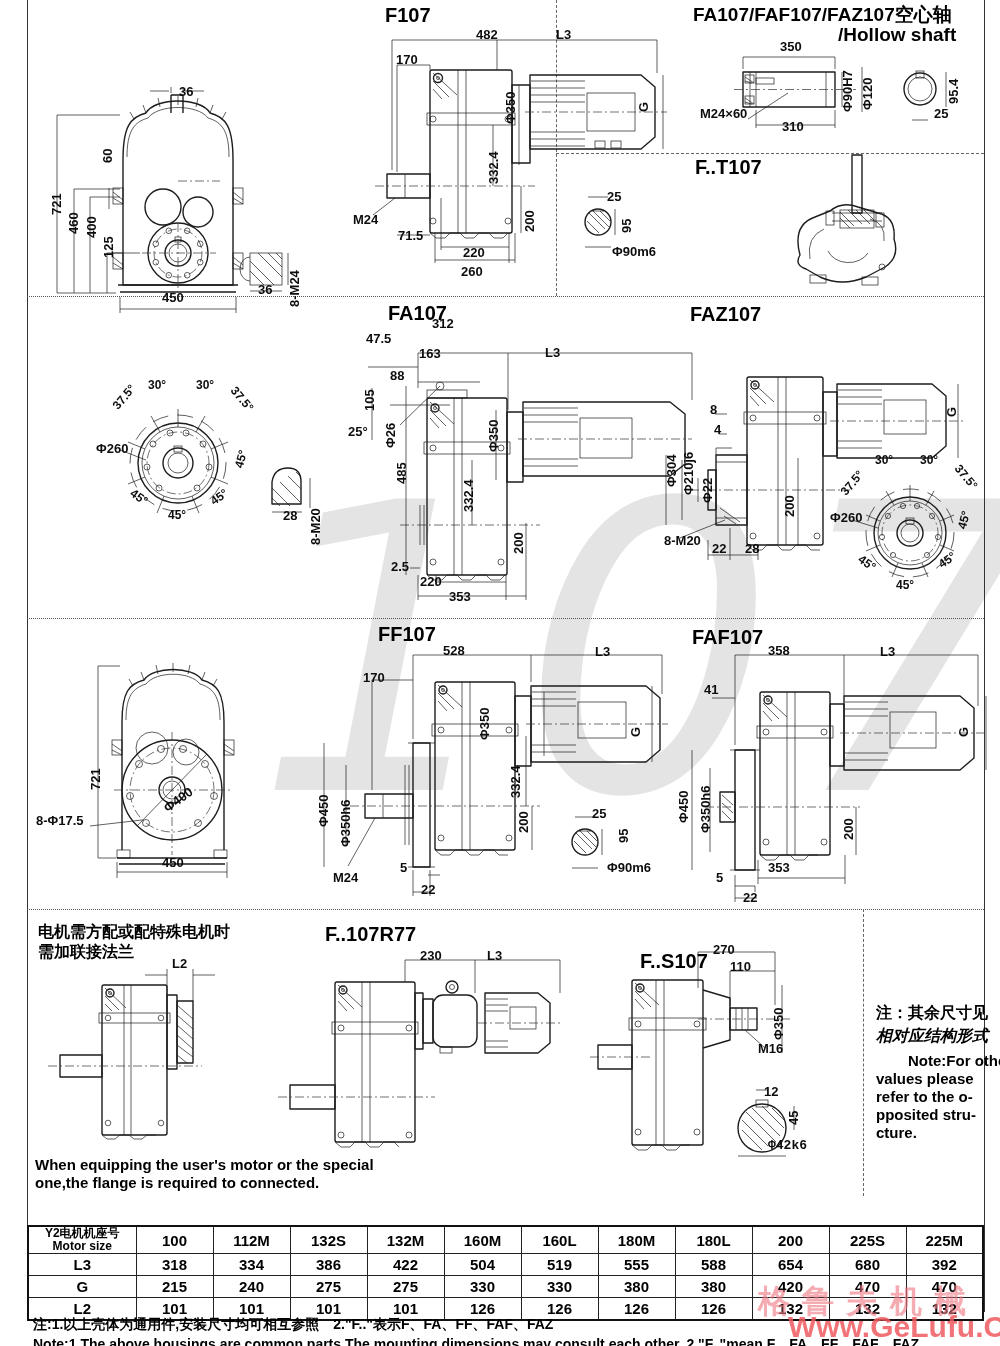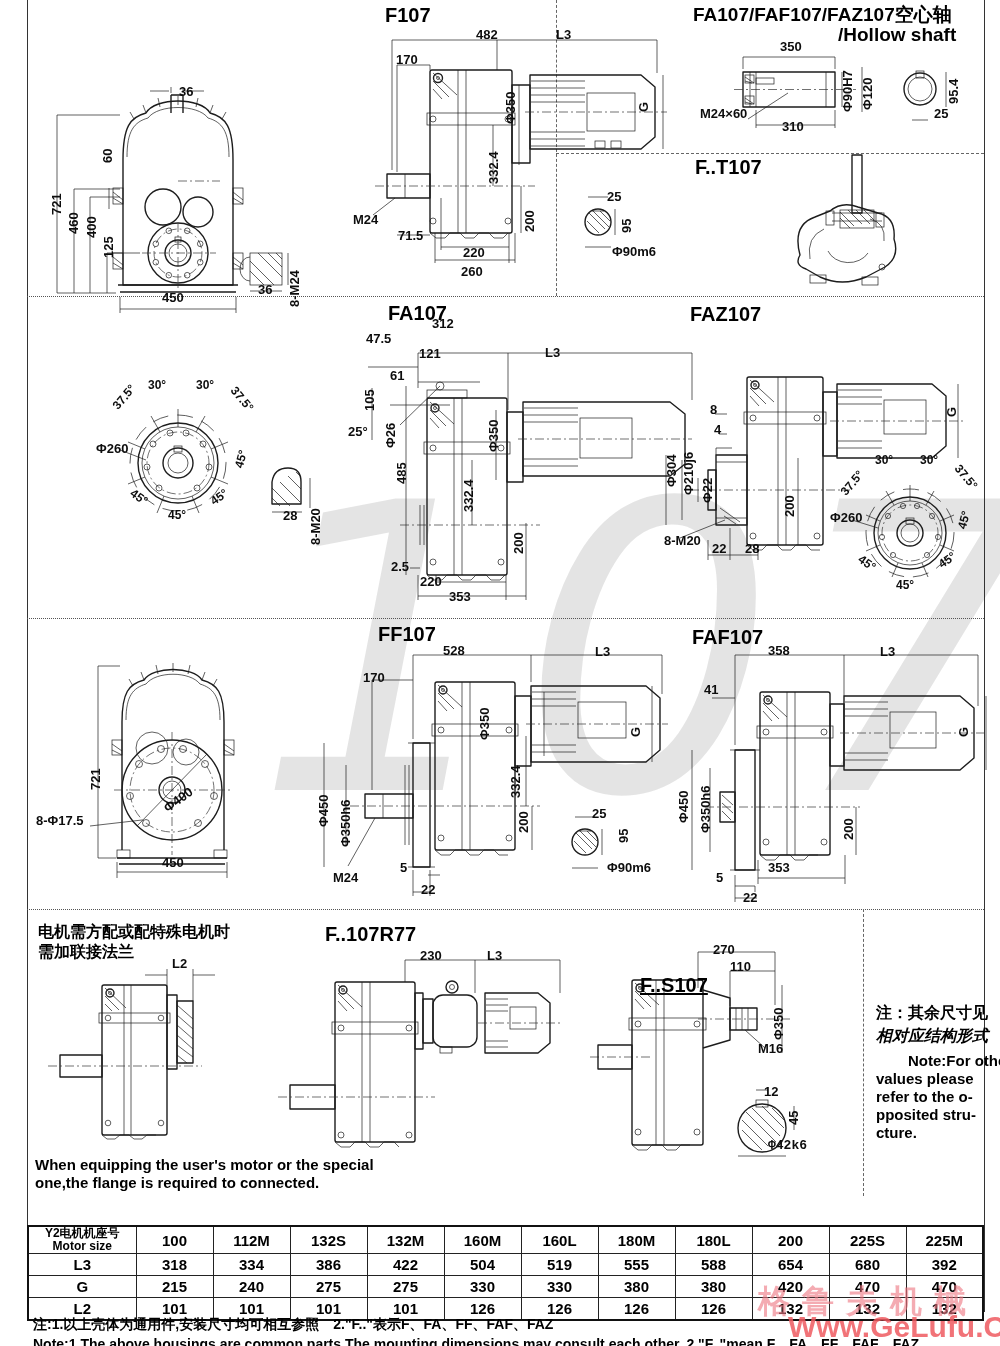--- a/index.html
+++ b/index.html
@@ -256,22 +256,22 @@
     <path class="t" d="M87,245 l6,5 h9 l5,-5 h10 l5,5 h9 l5,-5 h10 l5,5 h9 l5,-5"></path>
     <path class="t" d="M78,23 H168 M168,23 H352 M78,23 V58 M168,23 V80 M352,23 V70"></path>
     <path class="t" d="M28,37 H78 M78,52 H140 M50,75 H110 M32,58 V110"></path>
     <path class="t" d="M100,56 L60,95"></path>
     <path class="t" d="M66,56 V245 M132,130 V195 M156,80 V150 M186,193 V245"></path>
     <path class="t" d="M70,238 H80 M96,252 H166 M78,266 H186 M96,245 V256 M166,245 V270 M78,245 V270 M186,245 V270"></path>
   </svg>
   <span class="dm" style="left:432px;top:316px;">312</span>
   <span class="dm" style="left:545px;top:345px;">L3</span>
   <span class="dm" style="left:366px;top:331px;">47.5</span>
-  <span class="dm" style="left:419px;top:346px;">121</span>
-  <span class="dm" style="left:390px;top:368px;">61</span>
+  <span class="dm" style="left:419px;top:346px;">163</span>
+  <span class="dm" style="left:390px;top:368px;">88</span>
   <span class="dv" style="left:362px;top:411px;">105</span>
   <span class="dm" style="left:348px;top:424px;">25°</span>
   <span class="dv" style="left:383px;top:448px;">Φ26</span>
   <span class="dv" style="left:394px;top:484px;">485</span>
   <span class="dv" style="left:461px;top:512px;">332.4</span>
   <span class="dv" style="left:486px;top:452px;">Φ350</span>
   <span class="dv" style="left:511px;top:554px;">200</span>
   <span class="dm" style="left:391px;top:559px;">2.5</span>
   <span class="dm" style="left:420px;top:574px;">220</span>
   <span class="dm" style="left:449px;top:589px;">353</span>
@@ -517,21 +517,21 @@
     <rect class="t" x="170" y="102" width="12" height="6"></rect>
     <path class="o" d="M215,48 H268 L280,58 V98 L268,108 H215 Z"></path>
     <path class="t" d="M216,54H238 M216,60H238 M216,66H238 M216,96H238 M216,102H238"></path>
     <rect class="t" x="240" y="62" width="26" height="22"></rect>
     <path class="d" d="M208,78 H292"></path>
     <path class="t" d="M135,15 H205 M205,15 H290 M135,15 V37 M205,15 V48 M290,15 V48"></path>
   </svg>
   <span class="dm" style="left:420px;top:948px;">230</span>
   <span class="dm" style="left:487px;top:948px;">L3</span>
 
-  <span class="tt" style="left:640px;top:974px;text-decoration:underline;">F..S107</span>
+  <span class="tt" style="left:640px;top:950px;">F..S107</span>
   <svg style="left:590px;top:940px;" width="245" height="225" viewBox="0 0 245 225">
     <rect class="o" x="42" y="40" width="71" height="165" rx="2"></rect>
     <circle class="o" cx="50" cy="48" r="4"></circle>
       <circle class="t" cx="50" cy="48" r="1.5"></circle>
     <path class="t" d="M45,43 L69,65 M45,51 L61,67 M45,59 L54,69"></path>
     <path class="t" d="M66,40 V205 M74,40 V205"></path>
     <rect class="t" x="39" y="78" width="77" height="12"></rect>
     <circle class="t" cx="48" cy="84" r="3"></circle>
       <circle class="t" cx="107" cy="84" r="3"></circle>
     <circle class="t" cx="48" cy="192" r="3"></circle>

